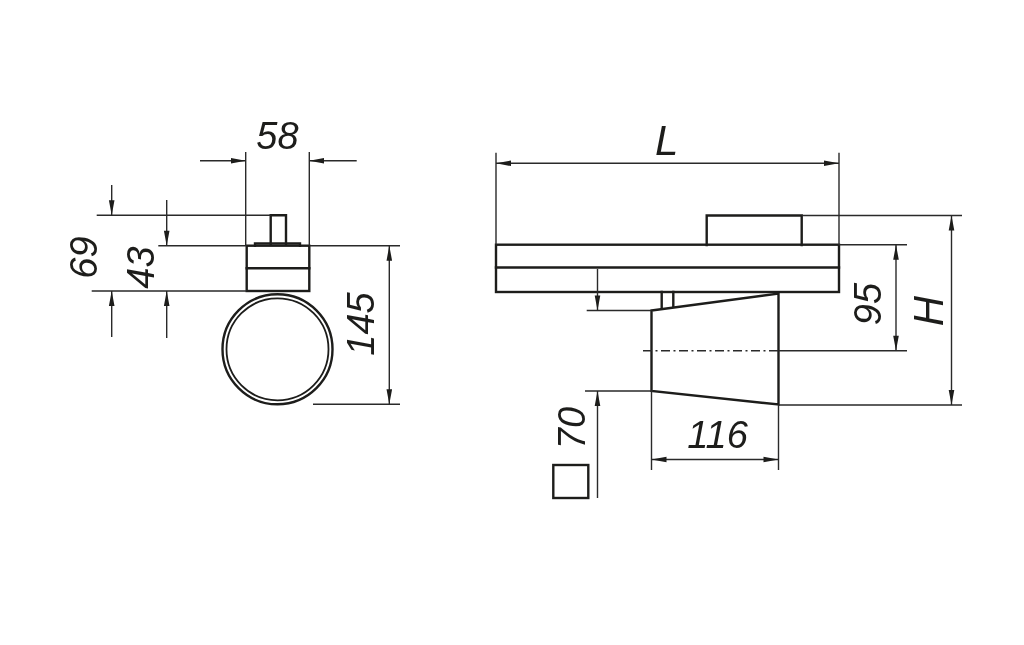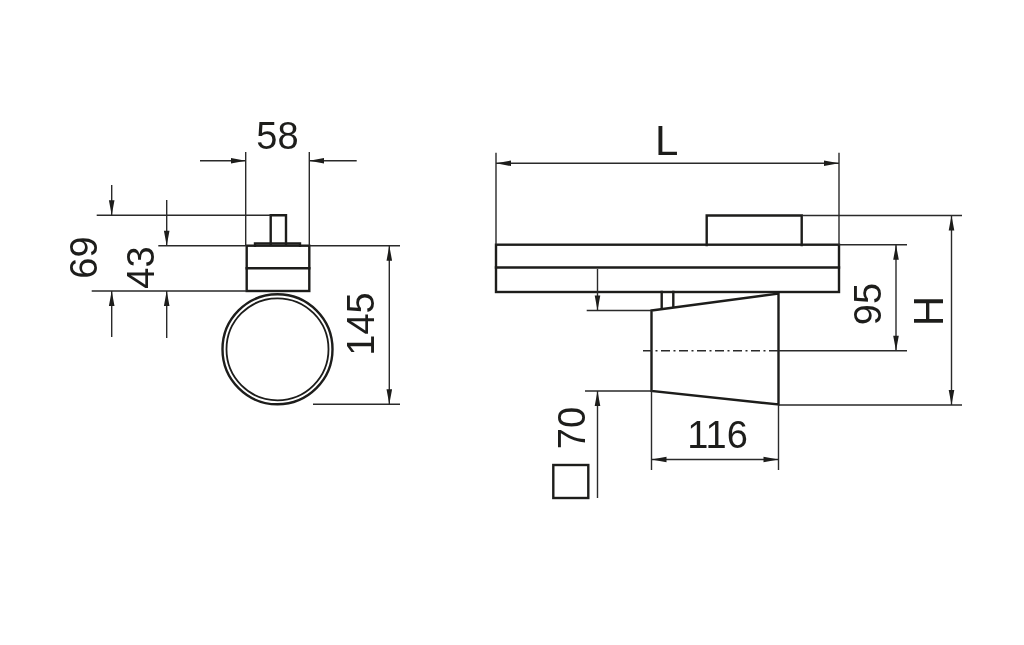--- a/index.html
+++ b/index.html
@@ -6,20 +6,21 @@
     margin: 0;
     padding: 0;
     background: #ffffff;
   }
   .stage {
     position: relative;
     width: 1024px;
     height: 645px;
     background: #ffffff;
     overflow: hidden;
+    font-style: italic;
   }
   svg { display: block; }
   .obj {
     fill: none;
     stroke: #1d1d1b;
     stroke-width: 2.4;
     stroke-linecap: square;
     stroke-linejoin: miter;
   }
   .obj-thin {

